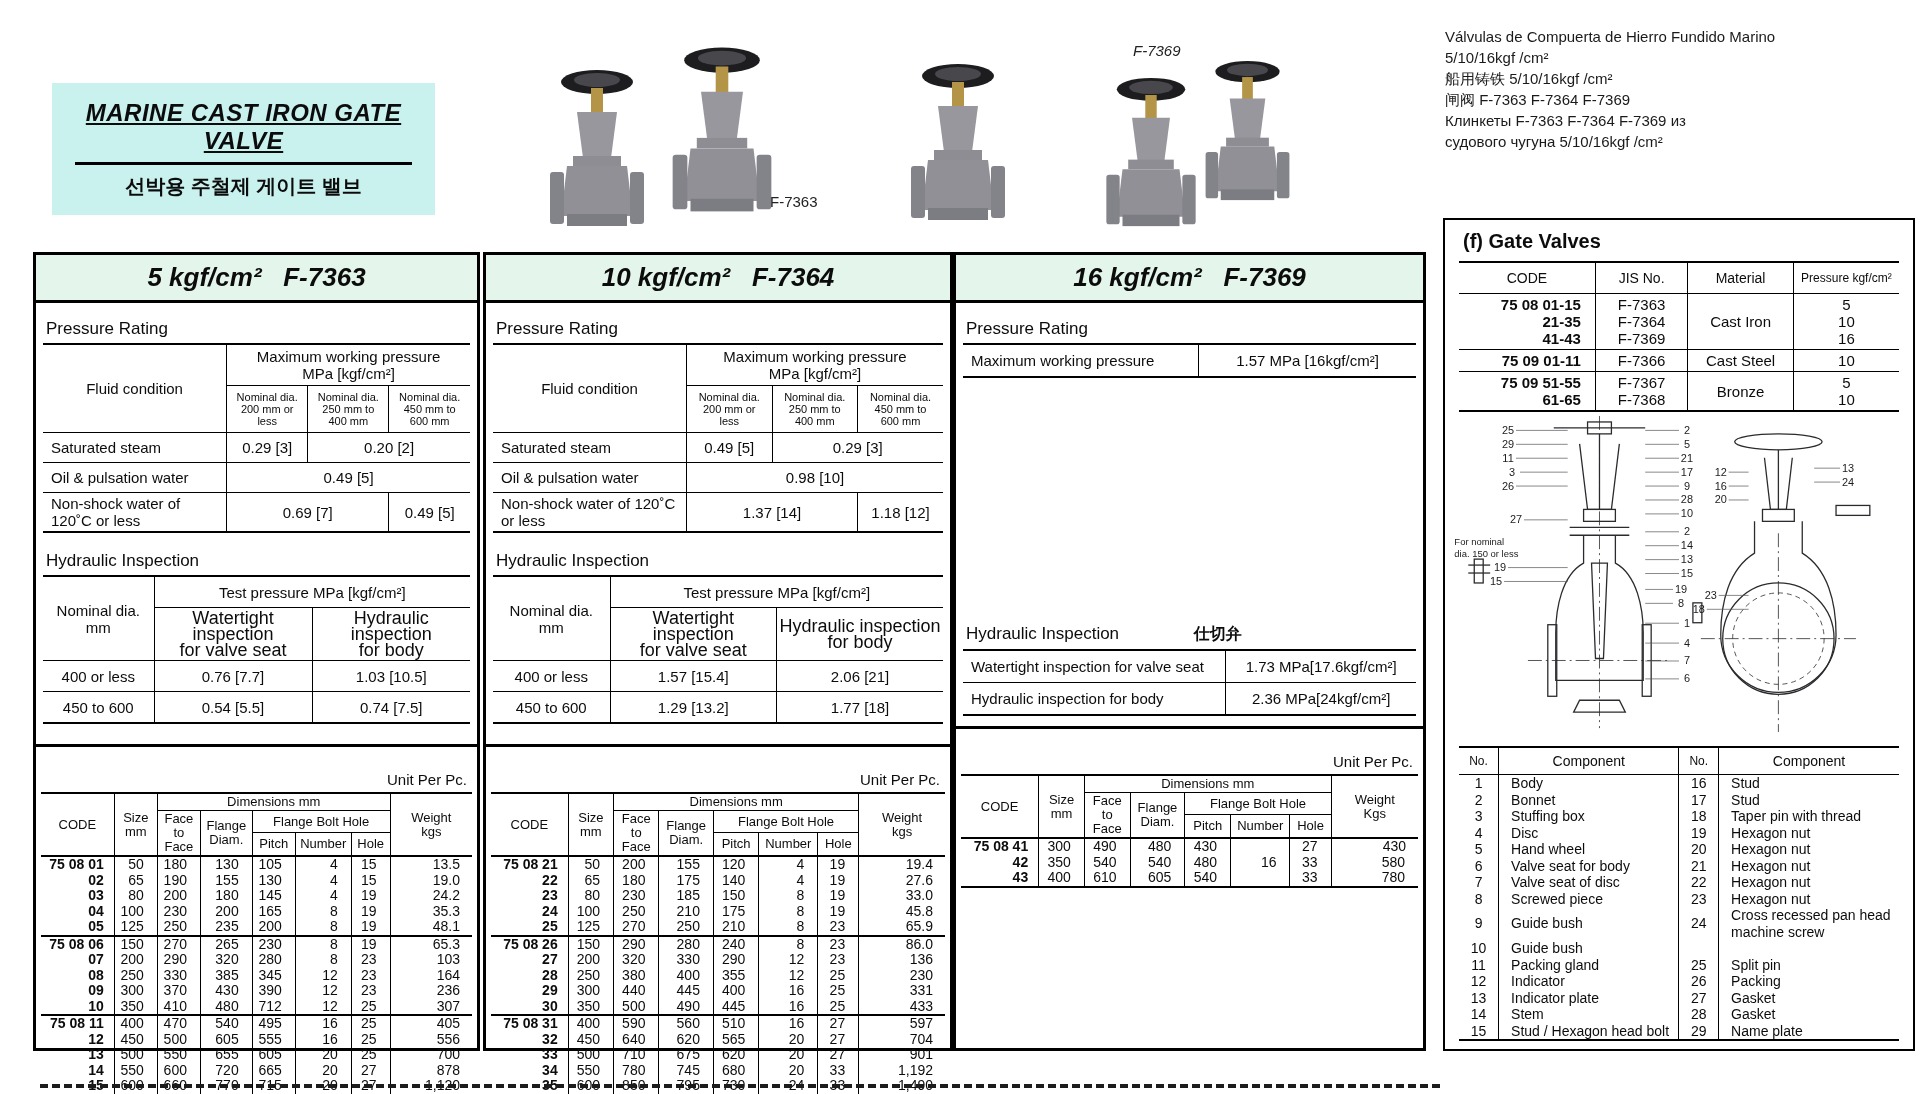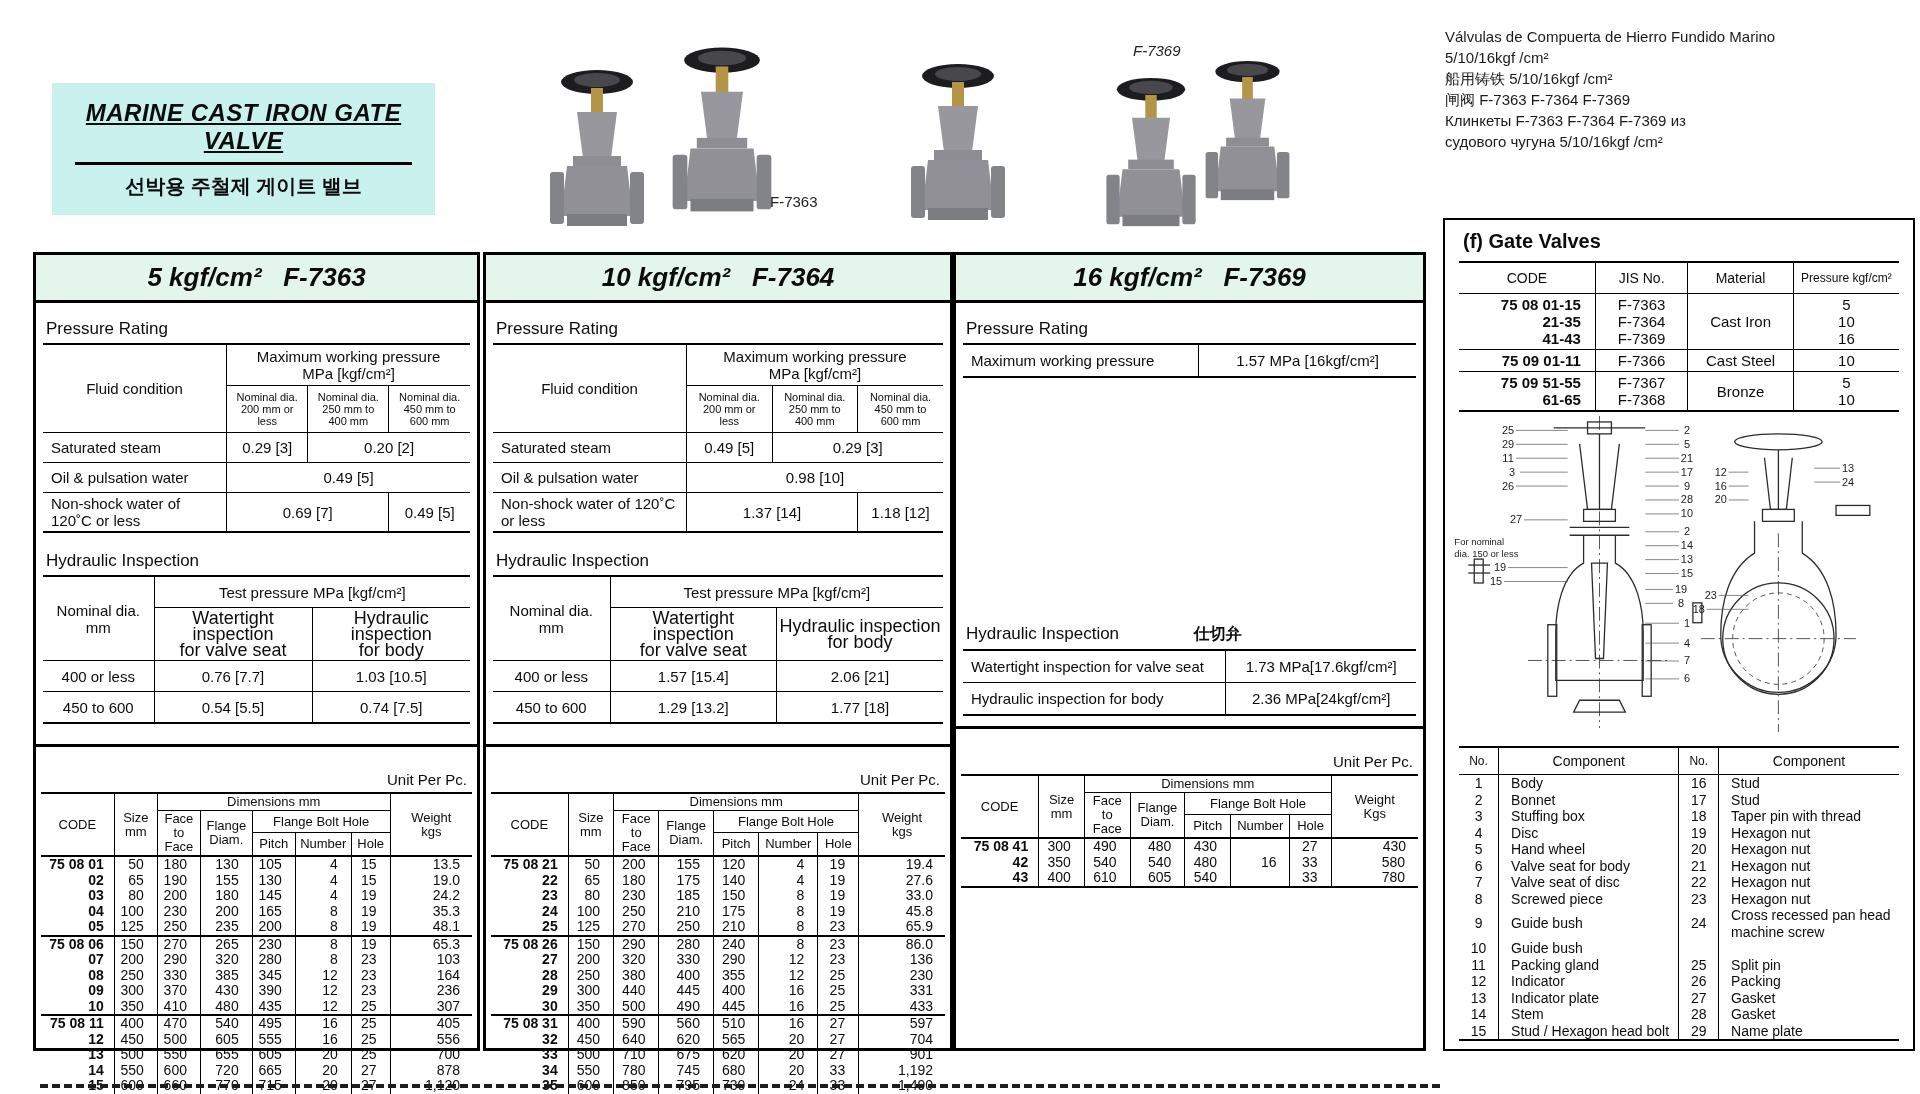--- a/index.html
+++ b/index.html
@@ -365,21 +365,21 @@
             <td class="num">390</td>
             <td class="num">12</td>
             <td class="num">23</td>
             <td class="wt">236</td>
           </tr>
           <tr>
             <td class="code">10</td>
             <td class="num">350</td>
             <td class="num">410</td>
             <td class="num">480</td>
-            <td class="num">435</td>
+            <td class="num">712</td>
             <td class="num">12</td>
             <td class="num">25</td>
             <td class="wt">307</td>
           </tr>
         </tbody>
       <tbody>
           <tr>
             <td class="code">75 08 11</td>
             <td class="num">400</td>
             <td class="num">470</td>

